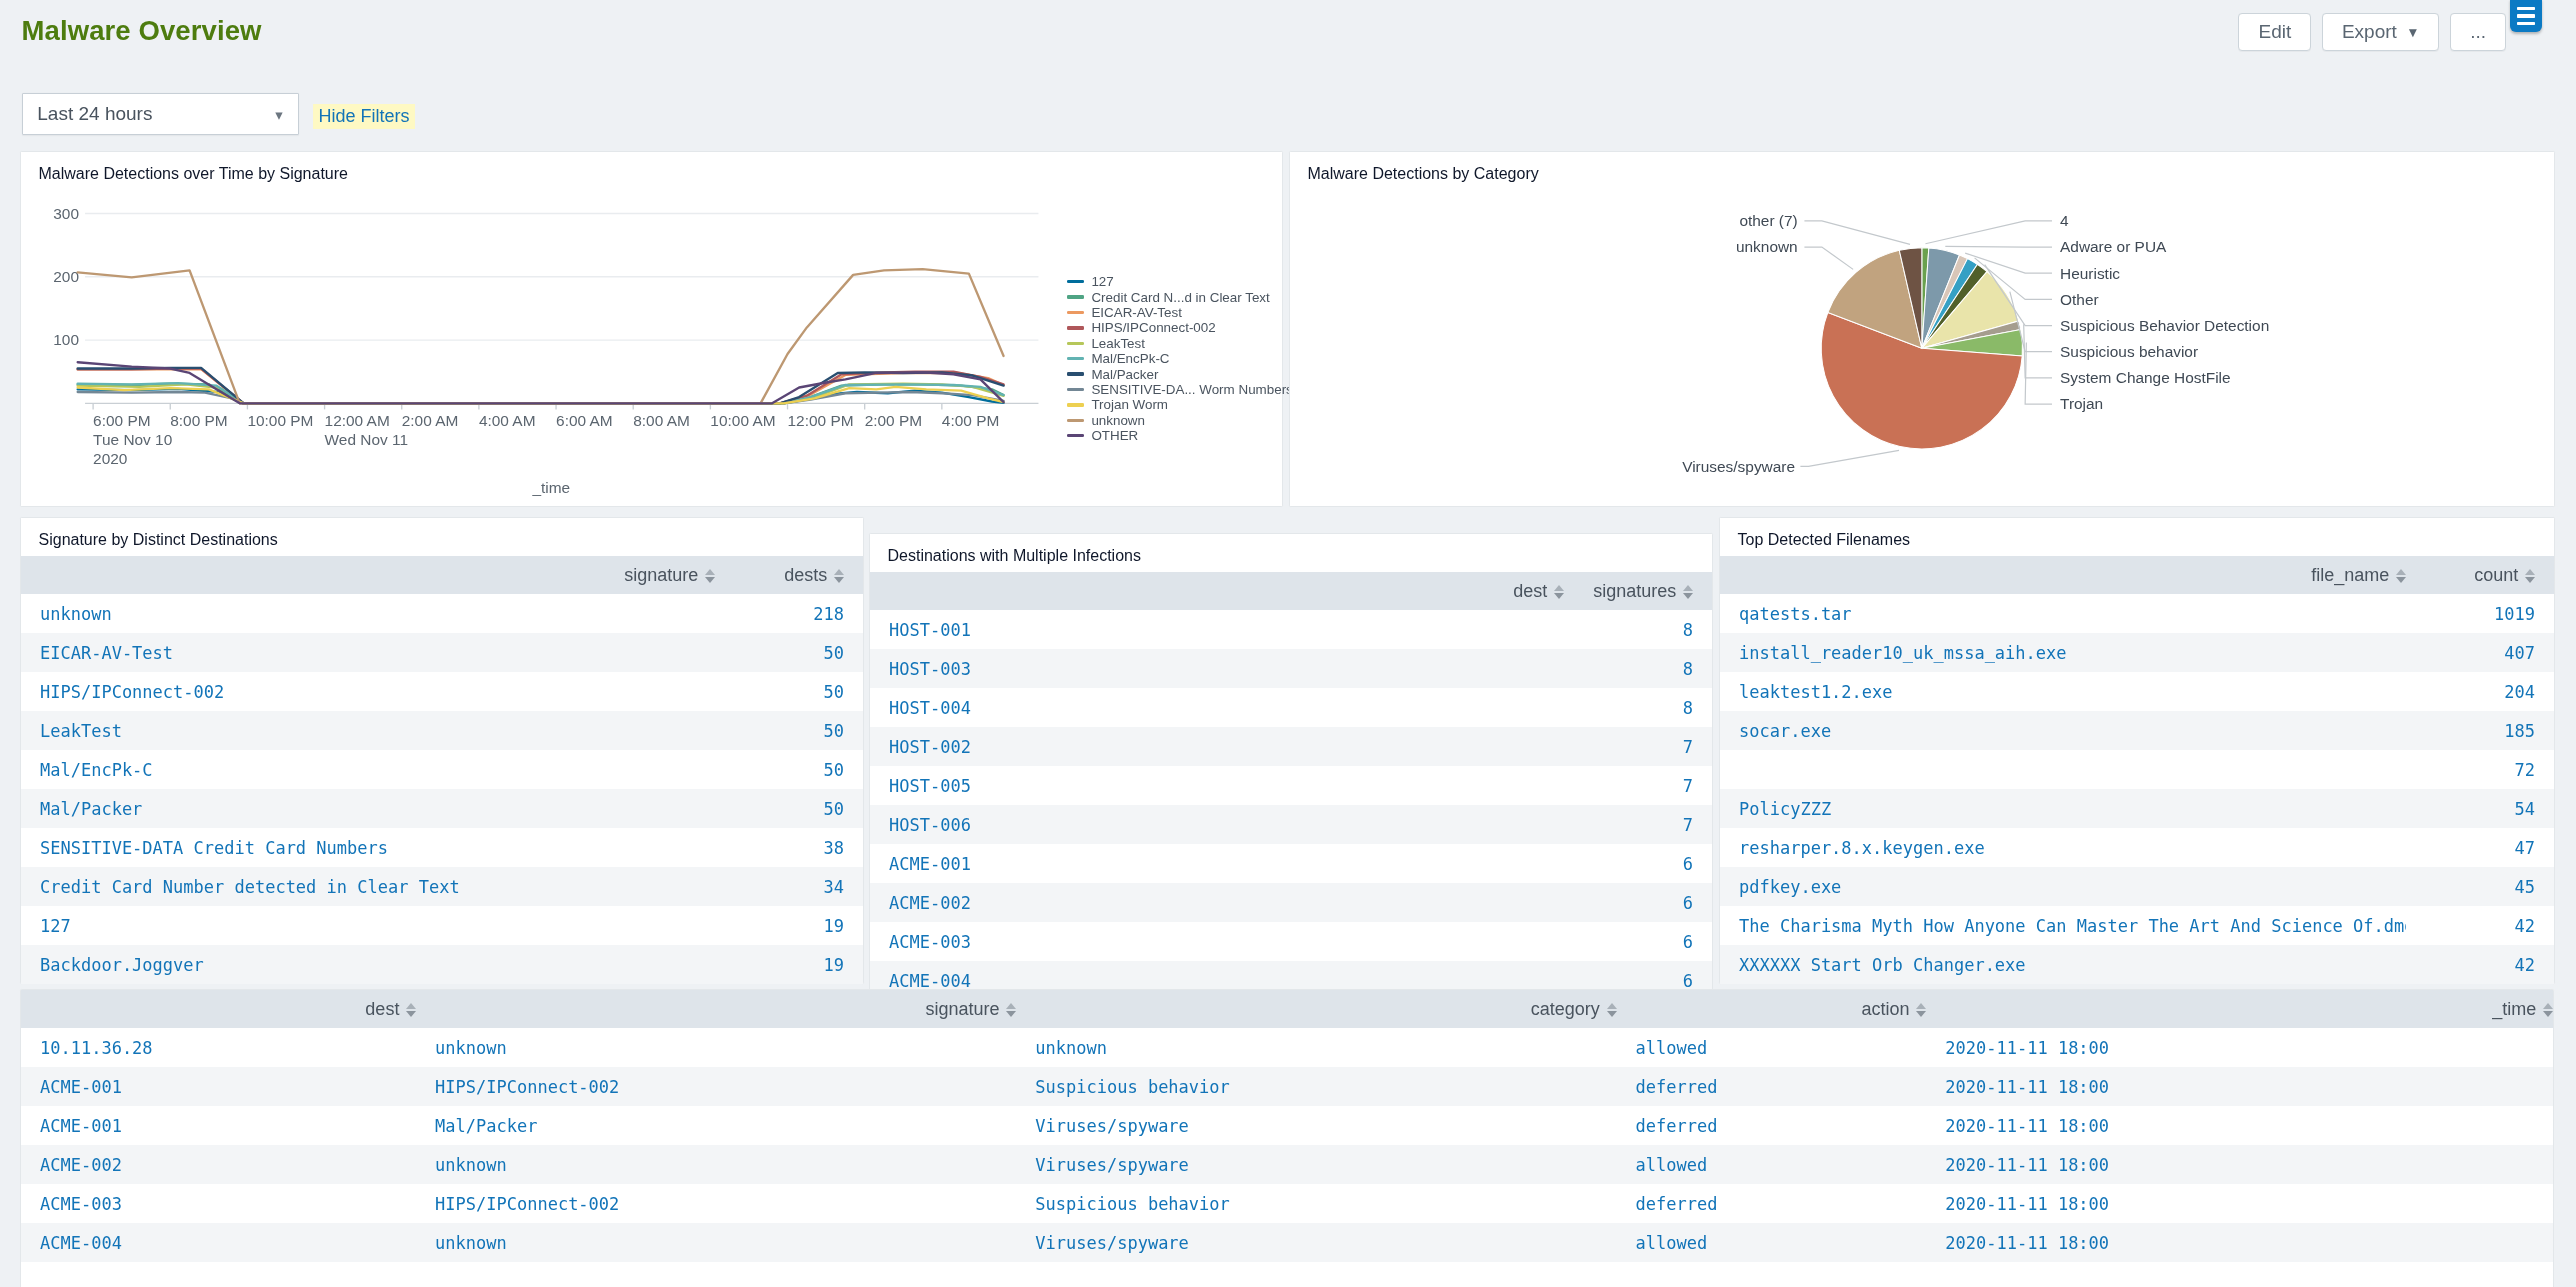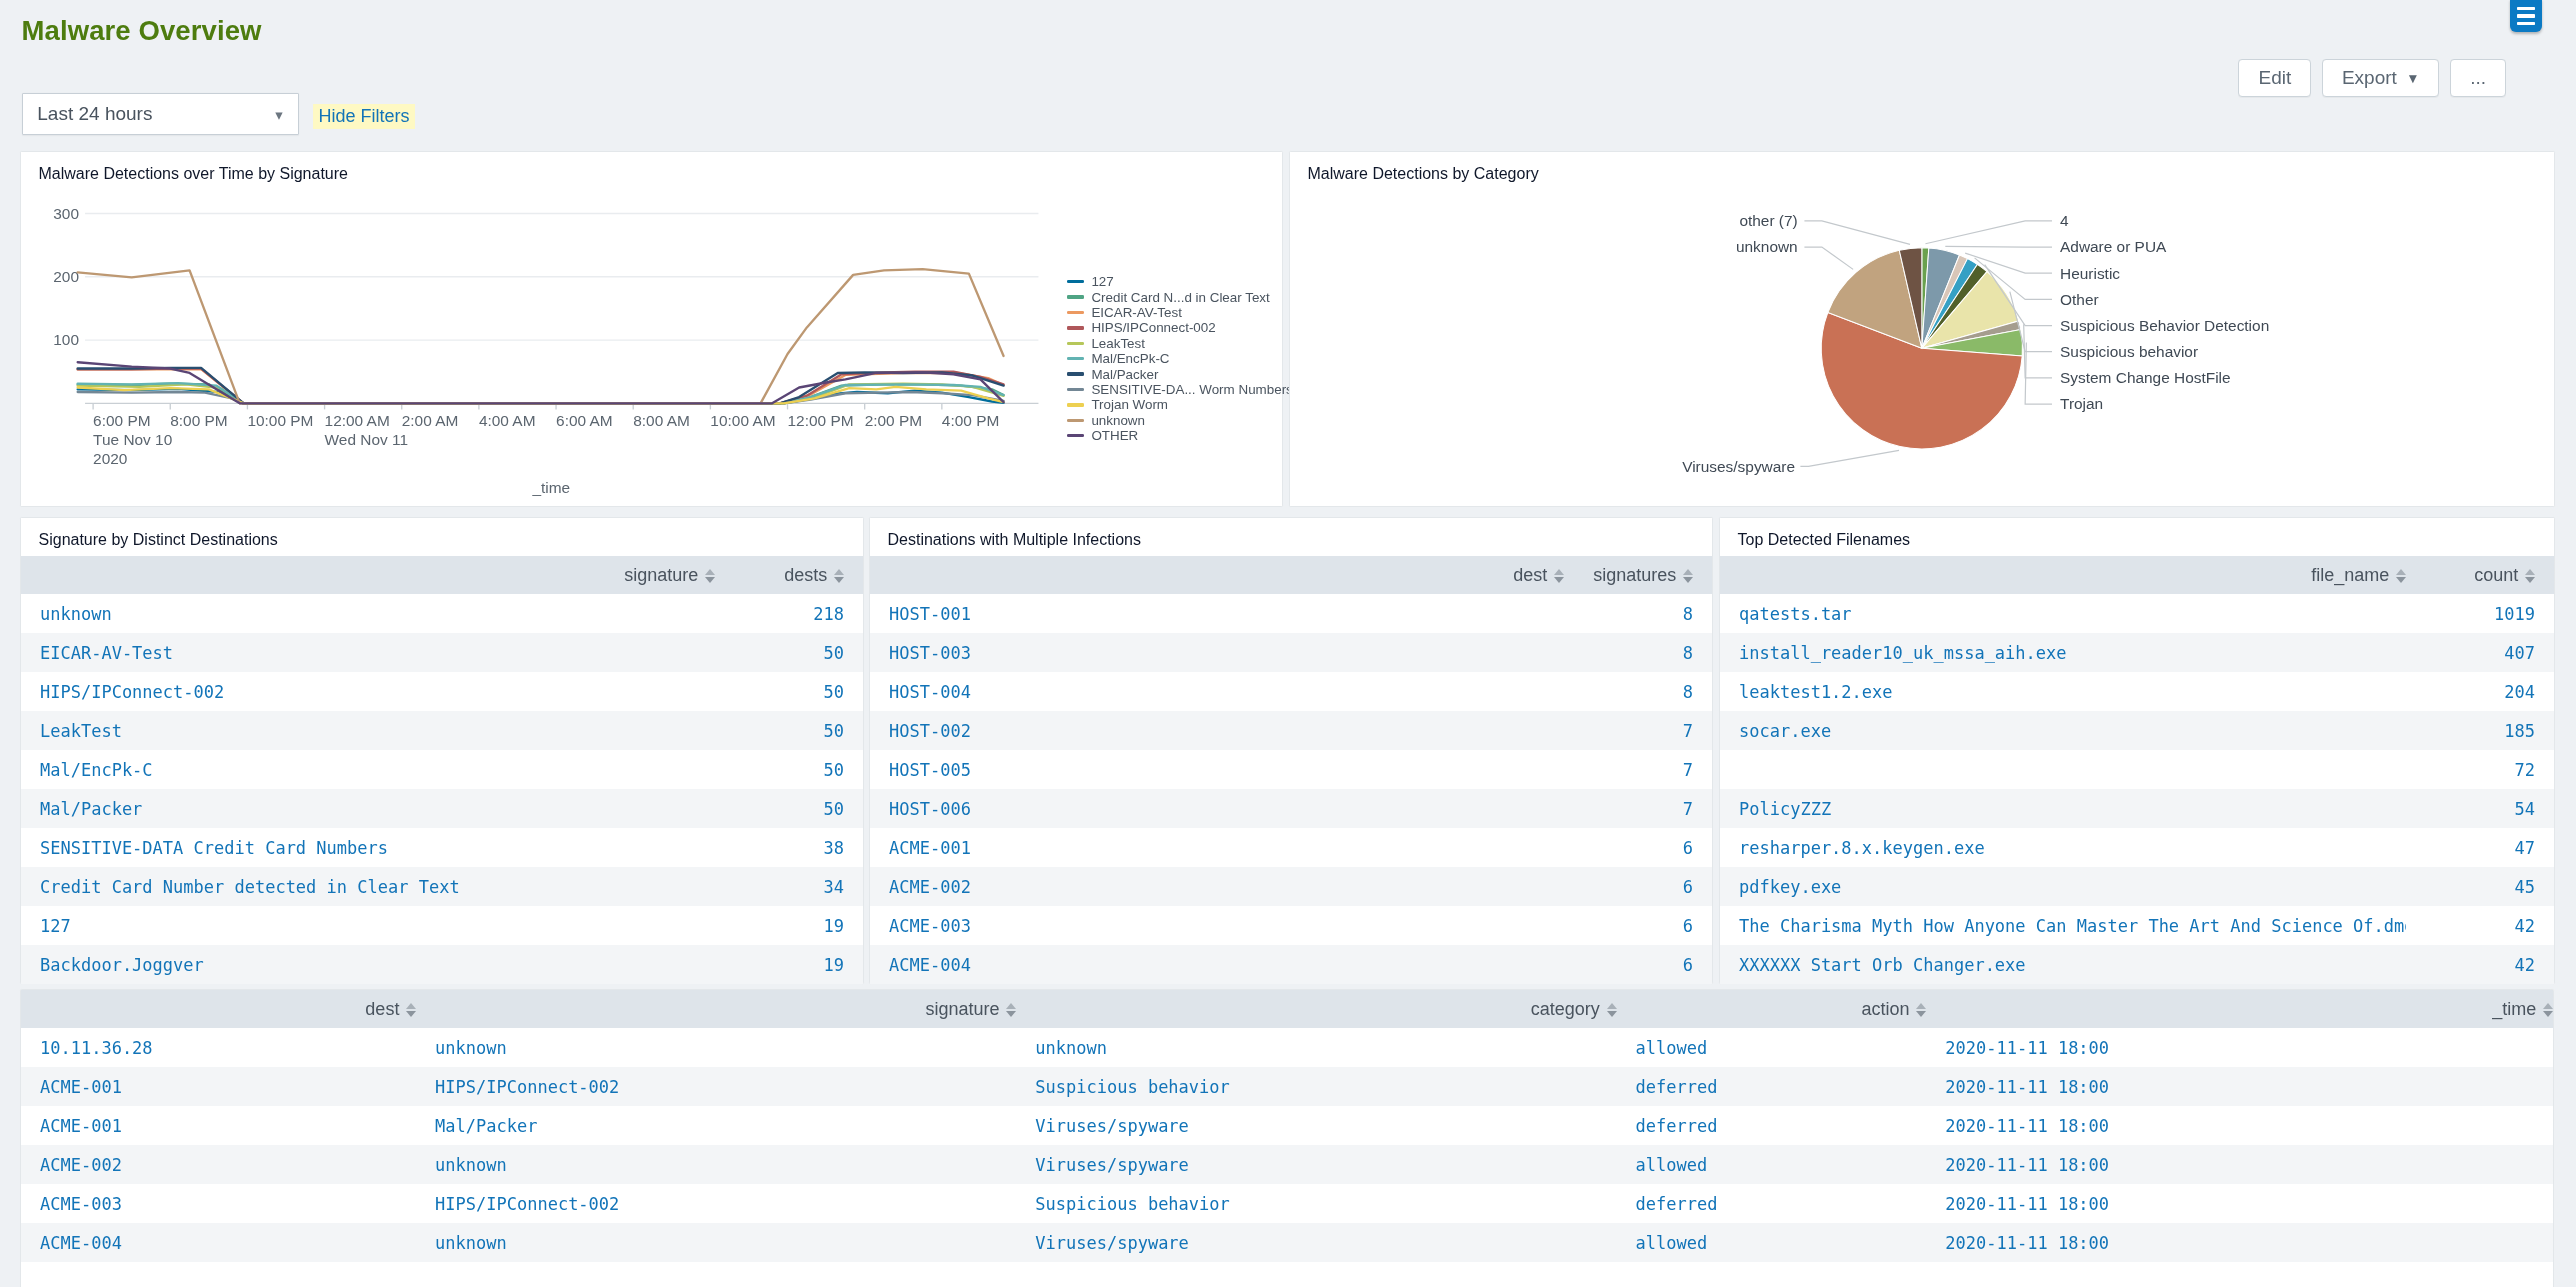--- a/index.html
+++ b/index.html
@@ -5,21 +5,21 @@
   * { margin:0; padding:0; box-sizing:border-box; }
   html,body { width:2576px; height:1287px; overflow:hidden; background:#eef1f4;
               font-family:"Liberation Sans", sans-serif; }
   .stage { position:relative; width:2576px; height:1287px; }
 
   
   .page-title { position:absolute; left:21.5px; top:14.8px; font-size:27.5px; font-weight:700; color:#4d7c0f; letter-spacing:0.1px; }
   .hdr-buttons { position:absolute; top:13.4px; right:70px; display:flex; gap:10.7px; }
   .btn { height:38px; background:#fff; border:0.7px solid #ccd4da; border-radius:4px;
          color:#5a6672; font-size:19px; display:flex; align-items:center; justify-content:center;
-         padding:0 19px; cursor:pointer; box-shadow:0 0.7px 0.7px rgba(0,0,0,.04);margin-top:46px; }
+         padding:0 19px; cursor:pointer; box-shadow:0 0.7px 0.7px rgba(0,0,0,.04); }
   .btn .caret { margin-left:9.4px; font-size:13.4px; color:#5a6672; }
   .menu-fab { position:absolute; top:0; right:34px; width:32px; height:32px; background:#0b7ac4;
               border-radius:0 0 6px 6px; display:flex; flex-direction:column; gap:4px;
               align-items:center; justify-content:center; cursor:pointer; box-shadow:0 1.3px 2.7px rgba(0,0,0,.25); }
   .menu-fab .bar { width:18px; height:3.4px; background:#fff; border-radius:0.7px; }
 
   
   .time-select { position:absolute; left:21.5px; top:93px; width:277px; height:42px; background:#fff;
                  border:0.7px solid #c7cfd6; border-radius:1px; display:flex; align-items:center;
                  padding:0 14.8px; font-size:19px; color:#49535e; cursor:pointer;
@@ -28,21 +28,21 @@
   .hide-filters { position:absolute; left:313px; top:104px; font-size:18px; color:#1274b8;
                   background:#fef9c3; padding:2px 5.4px; cursor:pointer; }
 
   
   .panel { position:absolute; background:#fff; border:0.7px solid #e3e7ea; border-radius:1.3px; }
   .panel-title { font-size:16px; color:#0f172a; padding:13.4px 17.5px 6.7px; }
 
   #panel-line { left:20px; top:151px; width:1263px; height:356px; }
   #panel-pie  { left:1289px; top:151px; width:1266px; height:356px; }
   #panel-t0 { left:20px;   top:517px; width:844px; height:467px; }
-  #panel-t1 { left:869px; top:517px; width:844px; height:467px; }
+  #panel-t1 { left:869px; top:533px; width:844px; height:467px; }
   #panel-t2 { left:1719px; top:517px; width:836px; height:467px; }
   #panel-t3 { left:20px; top:989px; width:2534px; height:313px; }
 
   svg { display:block; }
   text { font-family:"Liberation Sans", sans-serif; }
 
   
   .legend { position:absolute; left:1046px; top:122px; }
   .legend-item { display:flex; align-items:center; height:15.4px; cursor:pointer; }
   .legend-swatch { width:17px; height:3.4px; border-radius:1.3px; margin-right:7.4px; flex:none; }

